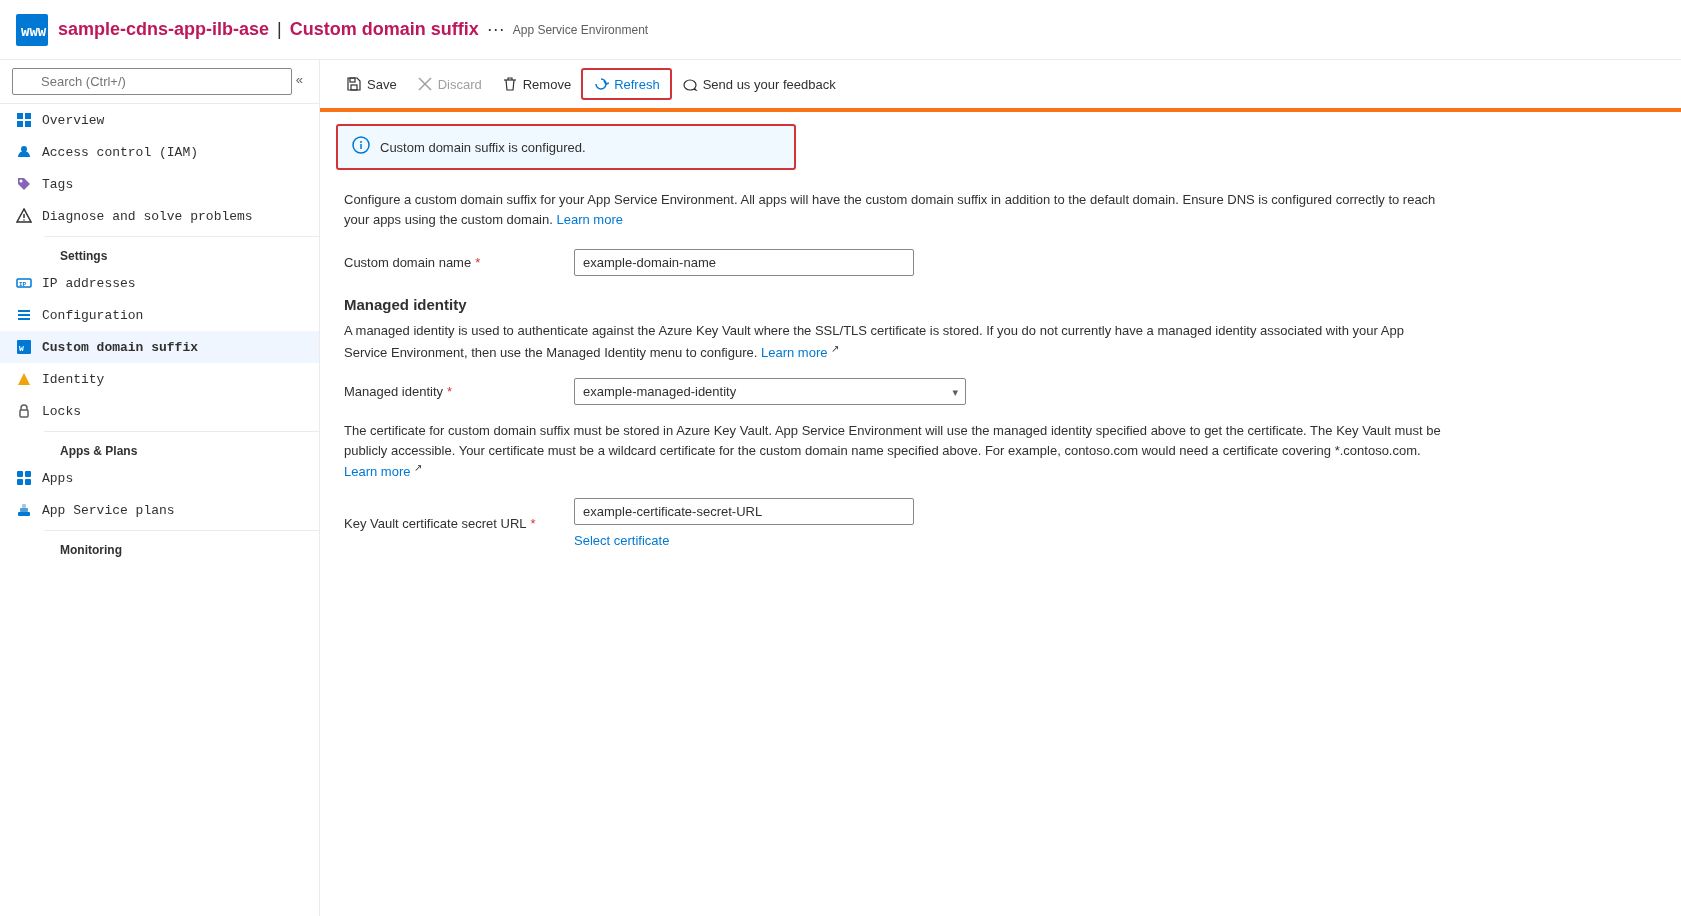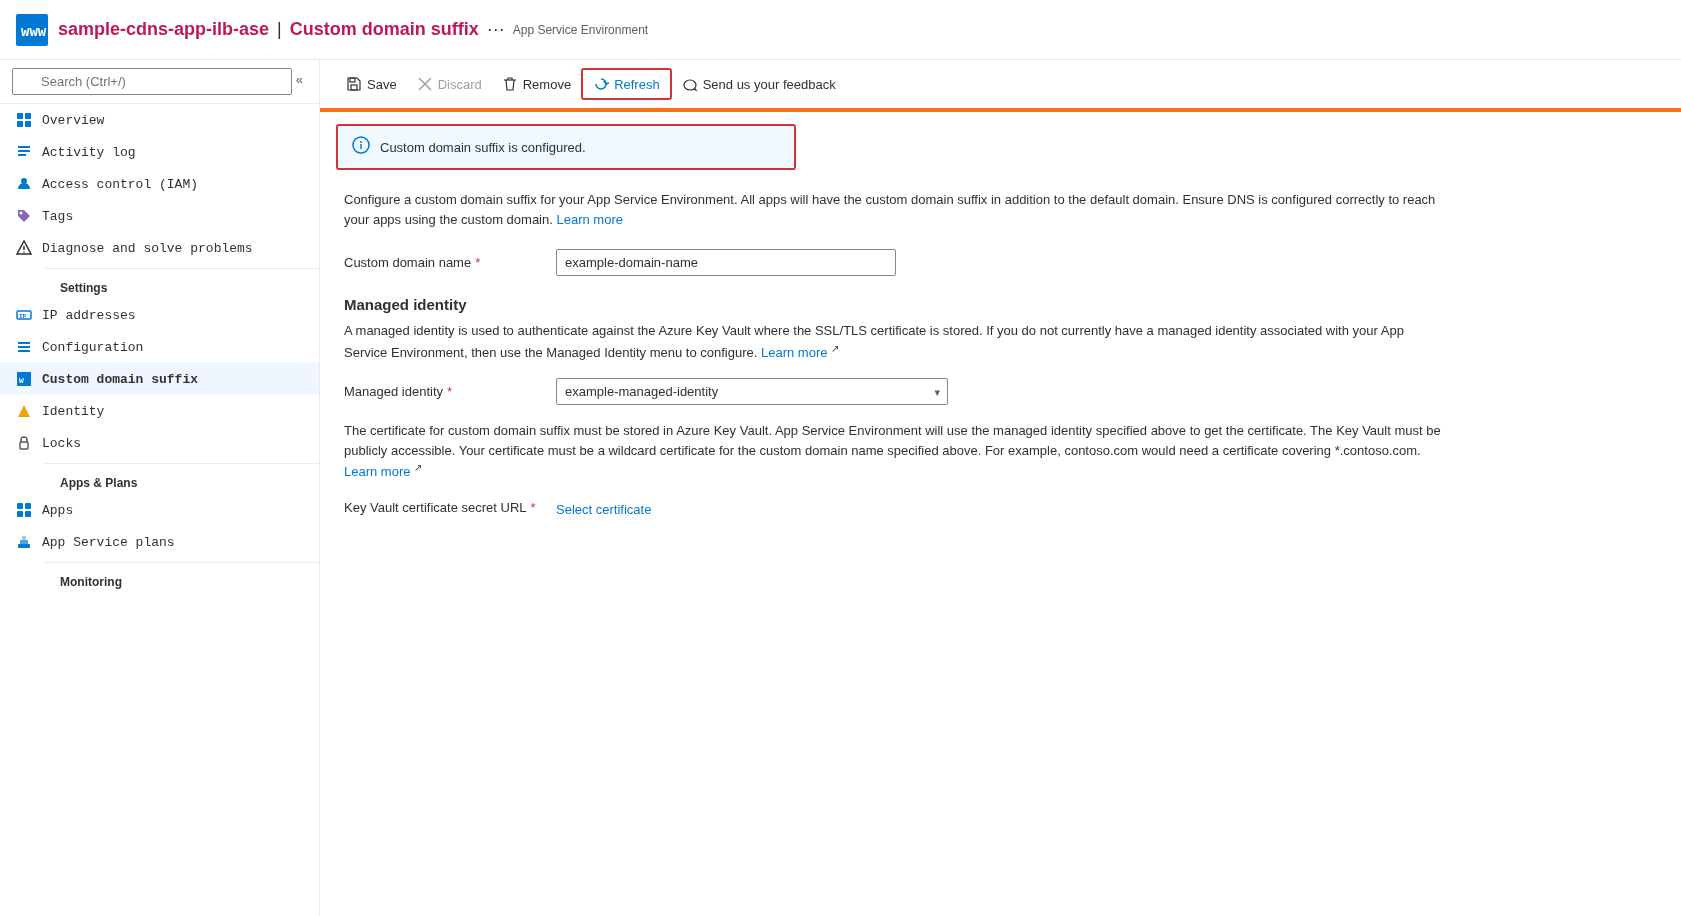--- a/index.html
+++ b/index.html
@@ -42,21 +42,21 @@
     
     .info-banner { margin: 12px 16px; border: 2px solid #d13438; border-radius: 3px; padding: 10px 14px; display: flex; align-items: center; gap: 10px; background: #f0f9ff; max-width: 460px; }
     .info-icon { color: #0078d4; font-size: 16px; }
     .info-text { font-size: 13px; color: #323130; }
 
     
     .page-content { padding: 8px 24px 24px; flex: 1; }
     .description-text { font-size: 13px; color: #323130; line-height: 1.5; margin-bottom: 20px; max-width: 1100px; }
     .description-text a { color: #0078d4; text-decoration: none; }
 
-    .form-row { display: flex; align-items: center; margin-bottom: 16px; gap: 12px; }
+    .form-row { display: flex; align-items: center; margin-bottom: 16px; gap: 30px; }
     .form-label { font-size: 13px; color: #323130; min-width: 200px; display: flex; align-items: center; gap: 4px; }
     .required-star { color: #d13438; }
     .form-input { border: 1px solid #8a8886; border-radius: 2px; padding: 5px 8px; font-size: 13px; color: #323130; width: 340px; }
 
     .section-heading { font-size: 15px; font-weight: 700; color: #323130; margin-bottom: 8px; margin-top: 20px; }
     .section-desc { font-size: 13px; color: #323130; line-height: 1.5; margin-bottom: 16px; max-width: 1100px; }
     .section-desc a { color: #0078d4; text-decoration: none; }
 
     .form-select-wrapper { position: relative; width: 392px; }
     .form-select { border: 1px solid #8a8886; border-radius: 2px; padding: 5px 30px 5px 8px; font-size: 13px; color: #323130; width: 100%; appearance: none; background: #fff; cursor: pointer; }
@@ -117,30 +117,20 @@
           <svg width="16" height="16" viewBox="0 0 16 16">
               <rect x="1" y="1" width="6" height="6" fill="#0078d4"></rect>
               <rect x="9" y="1" width="6" height="6" fill="#0078d4"></rect>
               <rect x="1" y="9" width="6" height="6" fill="#0078d4"></rect>
               <rect x="9" y="9" width="6" height="6" fill="#0078d4"></rect>
             </svg>
         </span>
         <span>Overview</span>
       </div>
       <div class="nav-item">
-        <span class="nav-icon icon-activity">
-          <svg width="16" height="16" viewBox="0 0 16 16">
-              <rect x="2" y="2" width="12" height="2" fill="#0078d4"></rect>
-              <rect x="2" y="6" width="12" height="2" fill="#0078d4"></rect>
-              <rect x="2" y="10" width="8" height="2" fill="#0078d4"></rect>
-            </svg>
-        </span>
-        <span>Activity log</span>
-      </div>
-      <div class="nav-item">
         <span class="nav-icon icon-iam">
           <svg width="16" height="16" viewBox="0 0 16 16">
               <circle cx="8" cy="5" r="3" fill="#0078d4"></circle>
               <path d="M2 13c0-3.3 2.7-6 6-6s6 2.7 6 6" fill="#0078d4"></path>
             </svg>
         </span>
         <span>Access control (IAM)</span>
       </div>
       <div class="nav-item">
         <span class="nav-icon icon-tags">
@@ -324,18 +314,19 @@
         <span>The certificate for custom domain suffix must be stored in Azure Key Vault. App Service Environment will use the managed identity specified above to get the certificate. The Key Vault must be publicly accessible. Your certificate must be a wildcard certificate for the custom domain name specified above. For example, contoso.com would need a certificate covering *.contoso.com.</span>
         <a href="#">Learn more</a>
         <span class="external-link">↗</span>
       </p>
       <div class="form-row">
         <label class="form-label">
           <span>Key Vault certificate secret URL</span>
           <span class="required-star">*</span>
         </label>
         <div style="display:flex;flex-direction:column;gap:4px;">
+          <input class="form-input" type="text" value="example-certificate-secret-URL" style="">
           <a href="#" class="link-btn">Select certificate</a>
         </div>
       </div>
     </div>
   </div>
 </div>
 
 </body></html>

